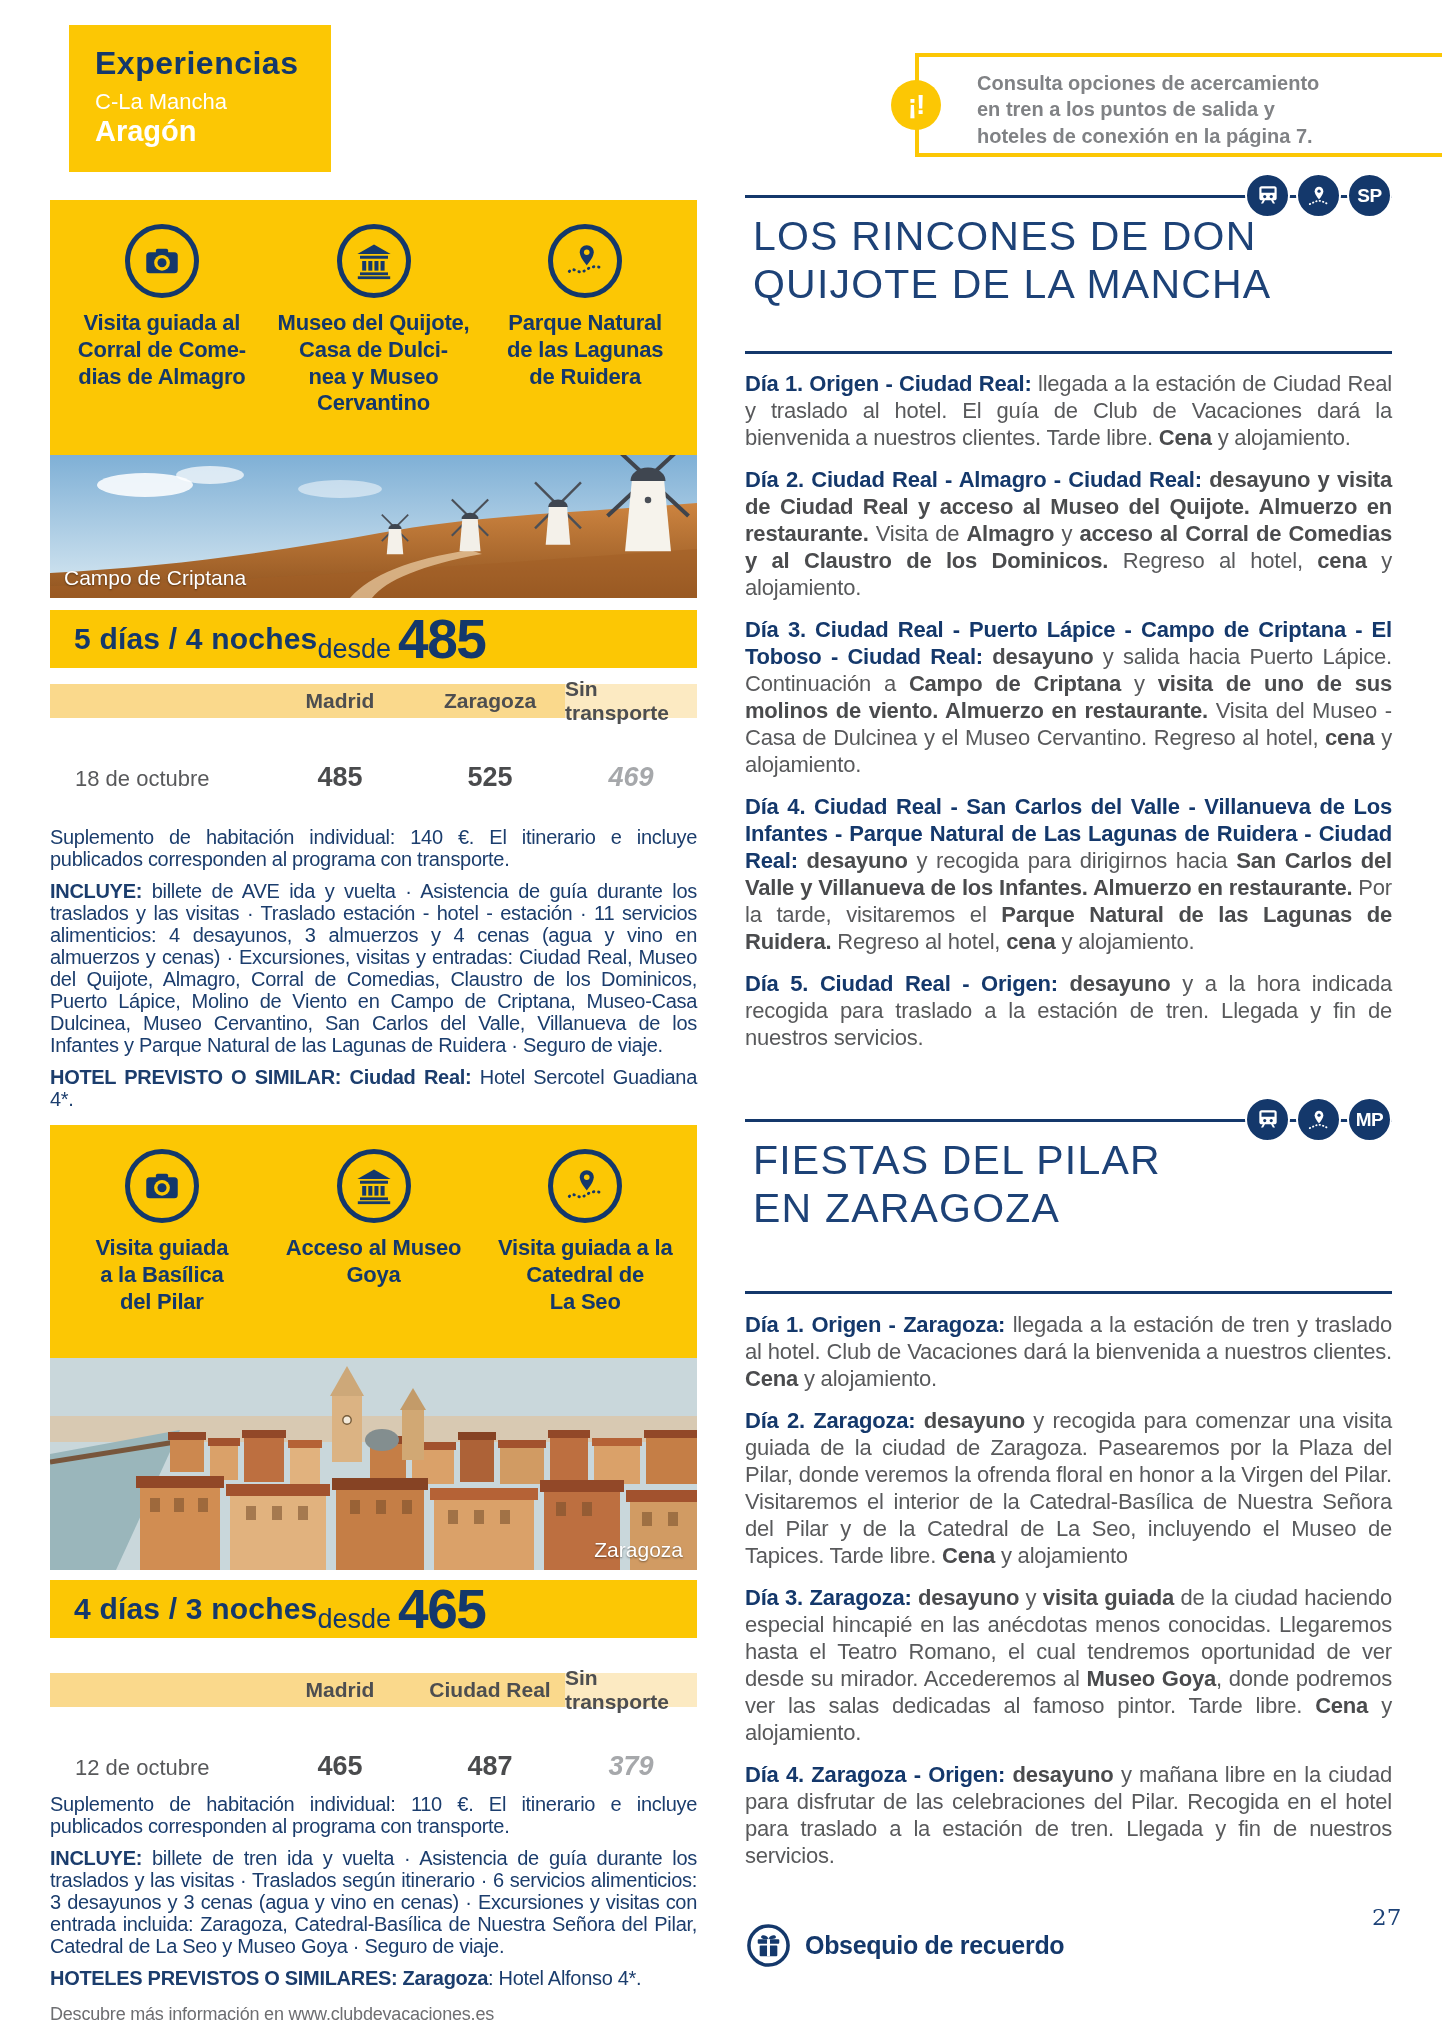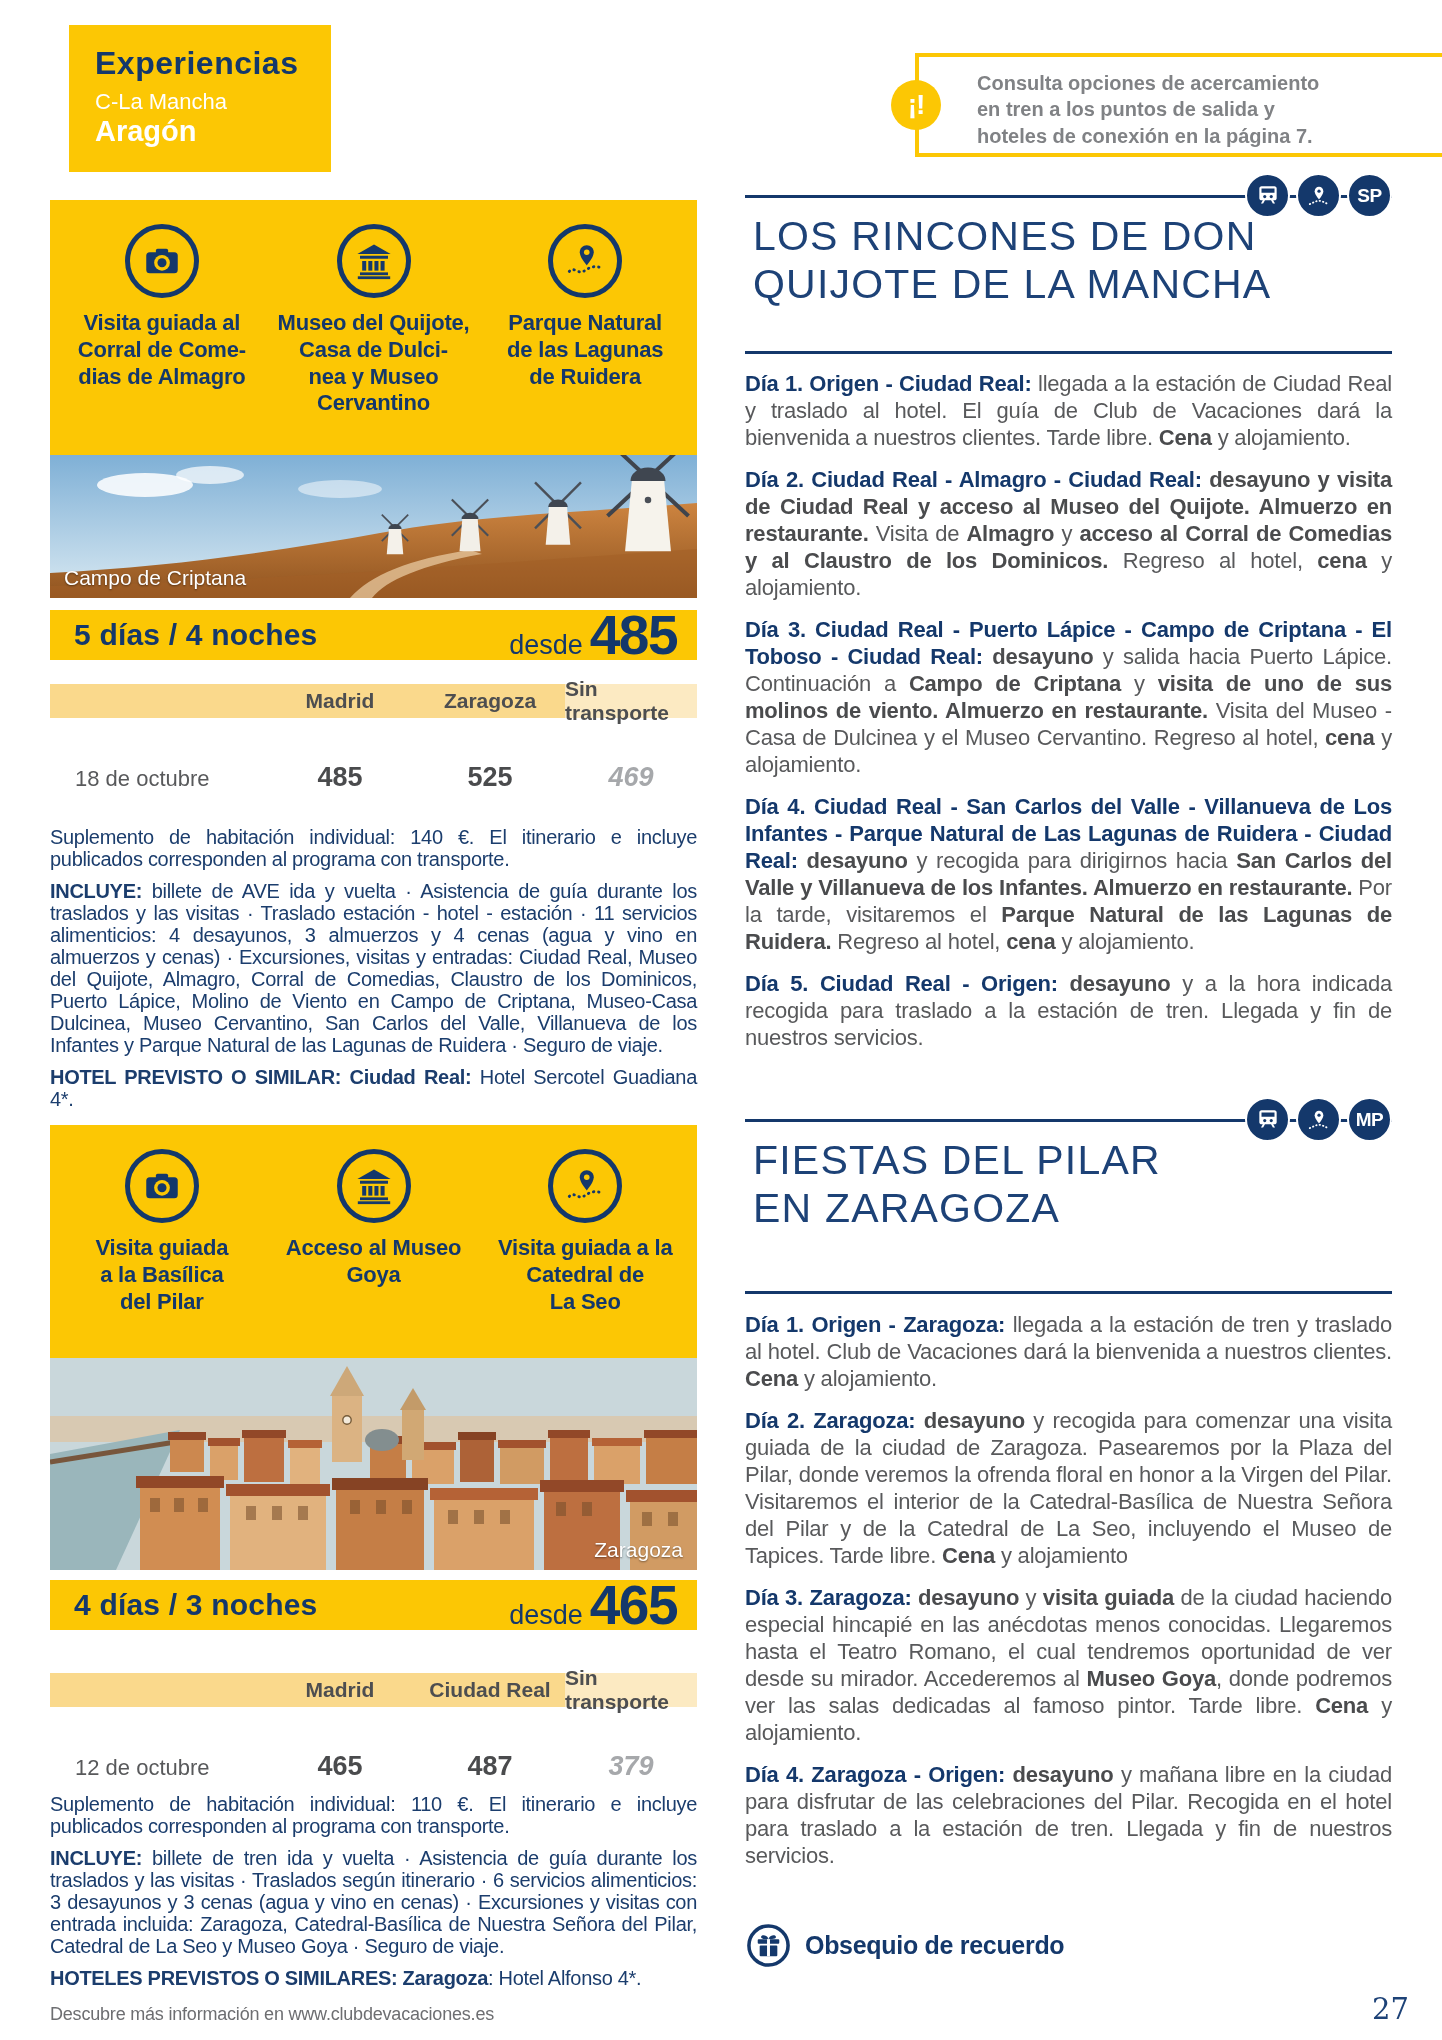--- a/index.html
+++ b/index.html
@@ -39,21 +39,21 @@
   .feat-circle{width:74px;height:74px;border-radius:50%;border:5px solid #14386b;box-sizing:border-box;display:flex;align-items:center;justify-content:center;margin-bottom:12px;}
   .feat-circle svg{width:42px;height:42px;}
   .feat-text{color:#14386b;font-size:22px;font-weight:600;line-height:1.22;text-align:center;white-space:pre-line;letter-spacing:-0.2px;}
   
   .photo{left:50px;width:647px;overflow:hidden;}
   .photo svg{display:block;}
   .photo-caption{position:absolute;bottom:8px;color:#fff;font-size:21px;text-shadow:0 1px 2px rgba(0,0,0,.45);}
   .cap-left{left:14px;}
   .cap-right{right:14px;}
   
-  .bar{left:50px;width:647px;height:50px;background:#fcc704;box-sizing:border-box;display:flex;align-items:center;justify-content:space-between;padding:0 20px 0 24px;}
+  .bar{left:50px;width:647px;height:58px;background:#fcc704;box-sizing:border-box;display:flex;align-items:center;padding:0 20px 0 24px;}
   .bar-duration{color:#14386b;font-size:30px;font-weight:bold;letter-spacing:.2px;}
   .bar-from{display:flex;align-items:baseline;}
   .bar-from .from-lbl{color:#14386b;font-size:27px;margin-right:7px;}
   .bar-from .from-val{color:#14386b;font-size:55px;font-weight:800;letter-spacing:-1.5px;}
   
   .table{left:50px;width:647px;}
   .thead{display:flex;height:34px;}
   .thead .cell{display:flex;align-items:center;justify-content:center;font-size:21px;font-weight:bold;color:#4d4e50;}
   .c-date{width:215px;}
   .c-v{width:150px;}
@@ -67,21 +67,21 @@
   
   .fineprint{left:50px;width:647px;}
   .fine{margin:0 0 10px 0;text-align:justify;font-size:20px;line-height:22px;letter-spacing:-0.3px;color:#1b3d6d;}
   .fine .r-b{font-weight:bold;}
   
   .obsequio{left:745px;top:1922px;display:flex;align-items:center;gap:13px;}
   .obsequio svg{width:47px;height:47px;}
   .obsequio-label{color:#14386b;font-size:25px;font-weight:bold;letter-spacing:-0.3px;}
   
   .more-info{left:50px;top:2004px;font-size:18px;color:#6d6e71;letter-spacing:-0.2px;}
-  .page-num{left:1372px;top:1992px;font-family:"DejaVu Serif",serif;font-size:29px;color:#1d4277;}
+  .page-num{left:1372px;top:1904px;font-family:"DejaVu Serif",serif;font-size:23px;color:#1d4277;}
 </style>
 </head>
 <body>
 
 <div class="abs brand-box">
   <div class="brand-l1">Experiencias</div>
   <div class="brand-l2">C-La Mancha</div>
   <div class="brand-l3">Aragón</div>
 </div>
 

